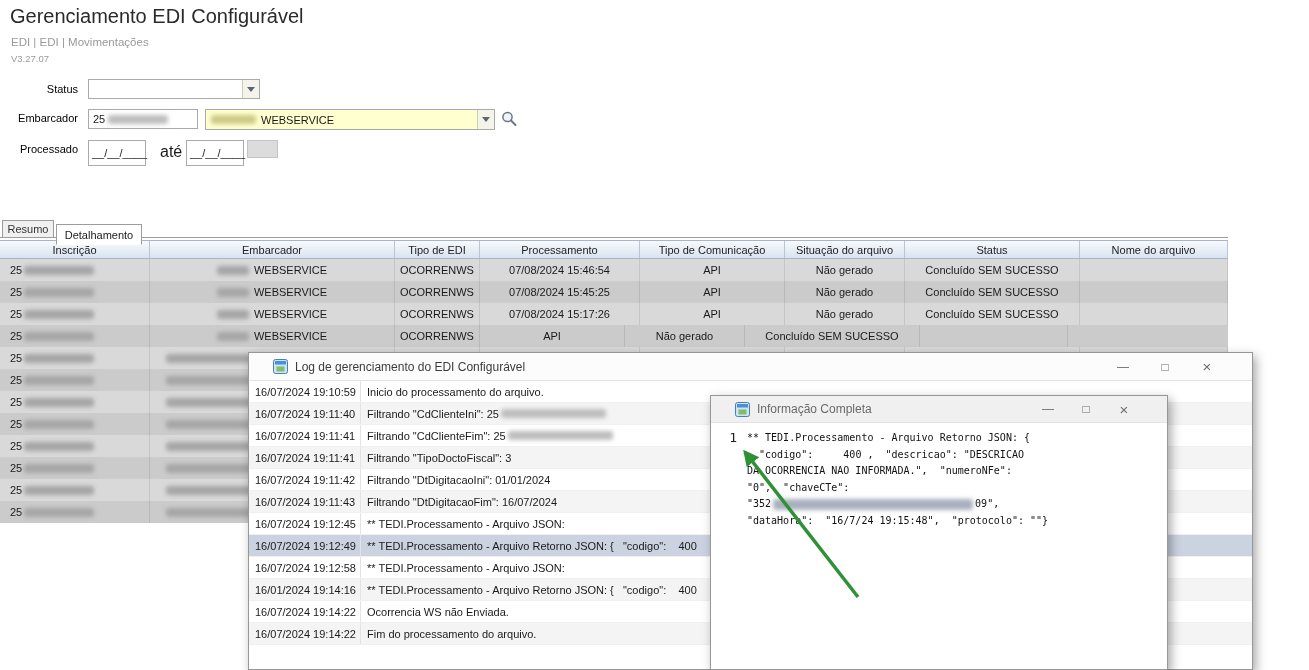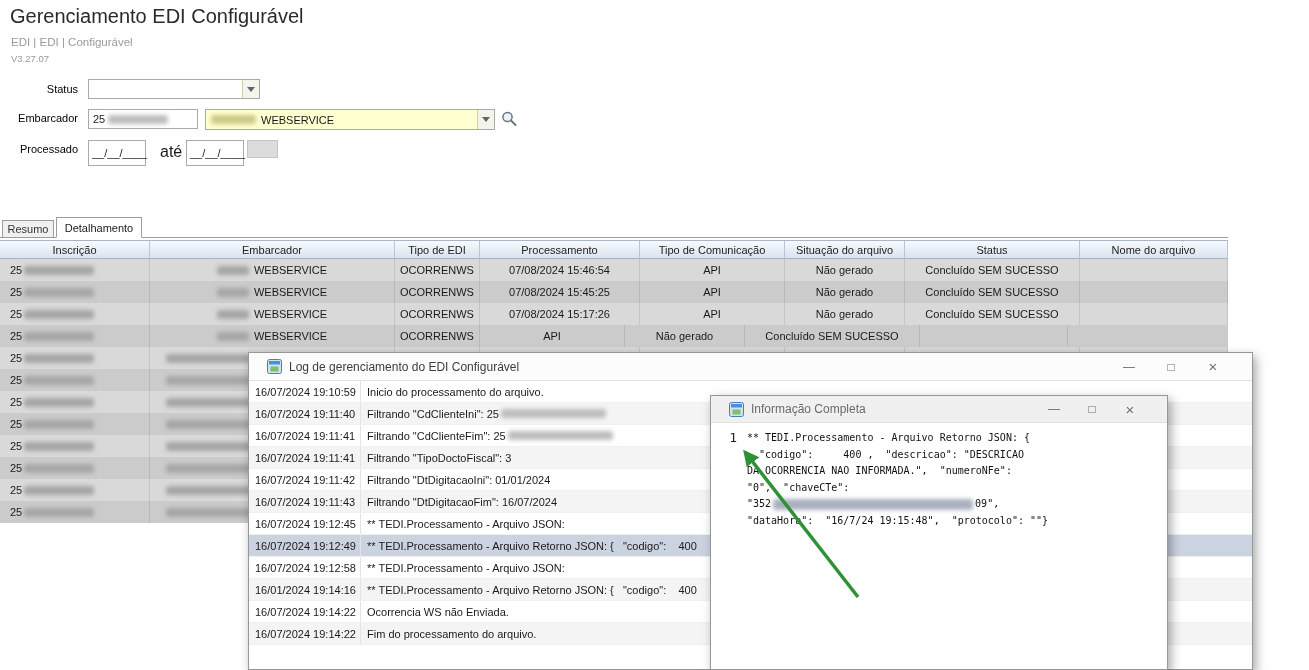--- a/index.html
+++ b/index.html
@@ -41,21 +41,21 @@
   .grid-row{display:flex;height:22px}
   .r-odd{background:#d9d9d9}
   .r-even{background:#cbcbcb}
   .gr-cell{display:flex;align-items:center;justify-content:center;border-right:1px solid rgba(0,0,0,.09);overflow:hidden;white-space:nowrap}
   .gr-left{justify-content:flex-start;padding-left:10px}
   .pl14{padding-left:16px}
   .c0{width:150px}.c1{width:245px}.c2{width:85px}.c3{width:160px}.c4{width:145px}.c5{width:120px}.c6{width:175px}.c7{width:148px}
 
   
   .dialog{position:absolute;background:#fff;border:1px solid #979797;box-shadow:3px 4px 10px rgba(0,0,0,.35)}
-  .titlebar{display:flex;align-items:center;padding:0 18px;border-bottom:1px solid #e2e2e2}
+  .titlebar{display:flex;align-items:center;padding:0 24px;border-bottom:1px solid #e2e2e2}
   .titlebar-title{font-size:12px;color:#3c3c3c;margin-left:7px;white-space:nowrap}
   .win-btns{margin-left:auto;display:flex}
   .win-btn{width:42px;height:24px;display:flex;align-items:center;justify-content:center;color:#6d6d6d;font-size:12px;cursor:default}
   .win-btn.close{font-size:15px}
 
   
   .log-header{display:flex;height:19px;background:linear-gradient(#f7fafd,#d9e3f0);border-bottom:1px solid #a9b4c4;font-size:11px}
   .lh-date{width:112px;display:flex;align-items:center;justify-content:center;border-right:1px solid #b9c4d4;color:#222}
   .lh-desc{flex:1;display:flex;align-items:center;justify-content:center;color:#222}
   .log-row{display:flex;height:22px;font-size:11px;border-bottom:1px solid #f0f0f0}
@@ -71,21 +71,21 @@
   .code{flex:1;padding:7px 8px 0 2px;font-family:"DejaVu Sans Mono",monospace;font-size:10px;line-height:16.5px;color:#111}
   .code div{white-space:pre-wrap}
 
   .appicon{width:15px;height:15px;flex:none}
   .searchbtn{display:flex;align-items:center;justify-content:center;background:#fff;border:none}
 </style>
 </head>
 <body>
 
 <div class="abs page-title" style="left:10px;top:5px">Gerenciamento EDI Configurável</div>
-<div class="abs breadcrumb" style="left:11px;top:36px">EDI | EDI | Configurável</div>
+<div class="abs breadcrumb" style="left:11px;top:36px">EDI | EDI | Movimentações</div>
 <div class="abs version" style="left:11px;top:53px">V3.27.07</div>
 
 <div class="abs flabel" style="left:0;top:83px">Status</div>
 <div class="abs combo" style="left:88px;top:79px;width:172px;height:20px;background:#fff">
   <span class="arrow-seg">
       <span class="tri"></span>
     </span>
 </div>
 
 <div class="abs flabel" style="left:0;top:112px">Embarcador</div>
@@ -107,21 +107,21 @@
   </svg>
 </div>
 
 <div class="abs flabel" style="left:0;top:143px">Processado</div>
 <div class="abs datebox" style="left:88px;top:140px;width:58px;height:18px">__/__/____</div>
 <div class="abs" style="left:160px;top:143px;font-size:16px">até</div>
 <div class="abs datebox" style="left:186px;top:140px;width:58px;height:18px">__/__/____</div>
 <div class="abs graybox" style="left:247px;top:140px;width:31px;height:18px"></div>
 
 <div class="tab tab-inactive" style="left:2px;top:220px;width:52px;height:17px">Resumo</div>
-<div class="tab tab-active" style="left:56px;top:217px;width:86px;height:21px">Detalhamento</div>
+<div class="tab tab-active" style="left:56px;top:224px;width:86px;height:21px">Detalhamento</div>
 <div class="tabline" style="left:0;top:237px;width:1228px"></div>
 
 <div class="grid">
   <div class="grid-header">
     <div class="gh-cell c0">Inscrição</div>
     <div class="gh-cell c1">Embarcador</div>
     <div class="gh-cell c2">Tipo de EDI</div>
     <div class="gh-cell c3">Processamento</div>
     <div class="gh-cell c4">Tipo de Comunicação</div>
     <div class="gh-cell c5">Situação do arquivo</div>

